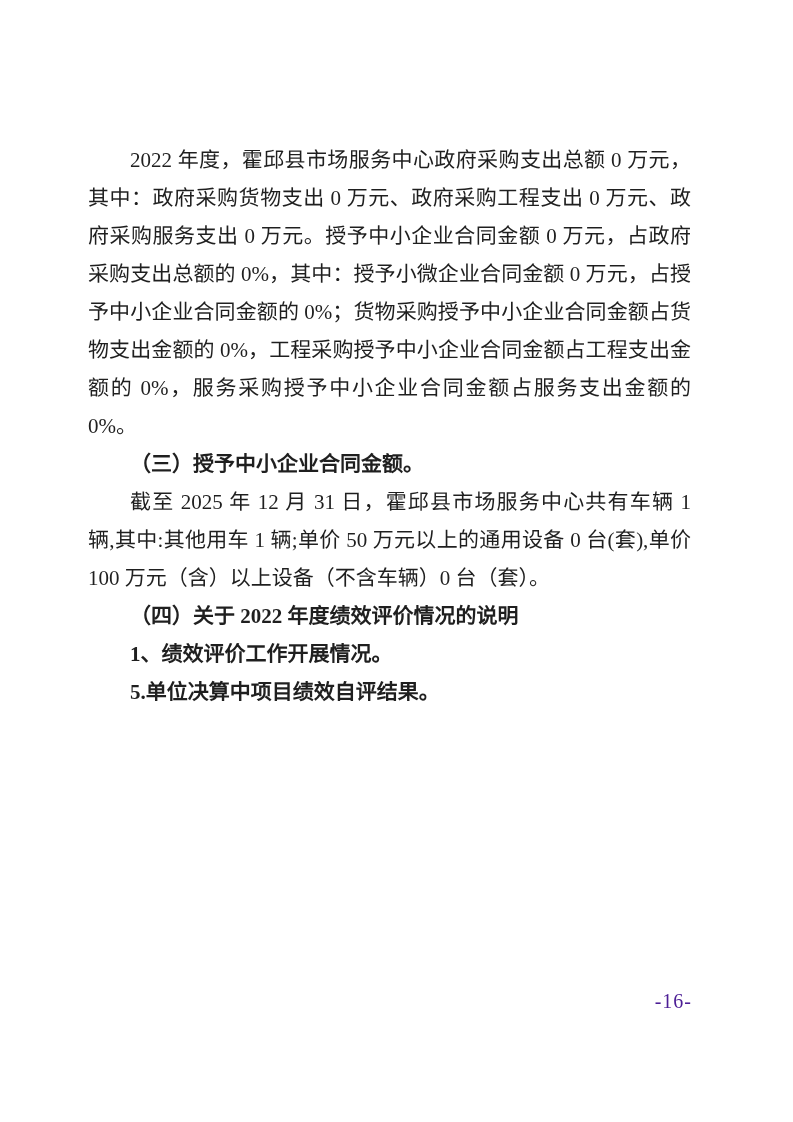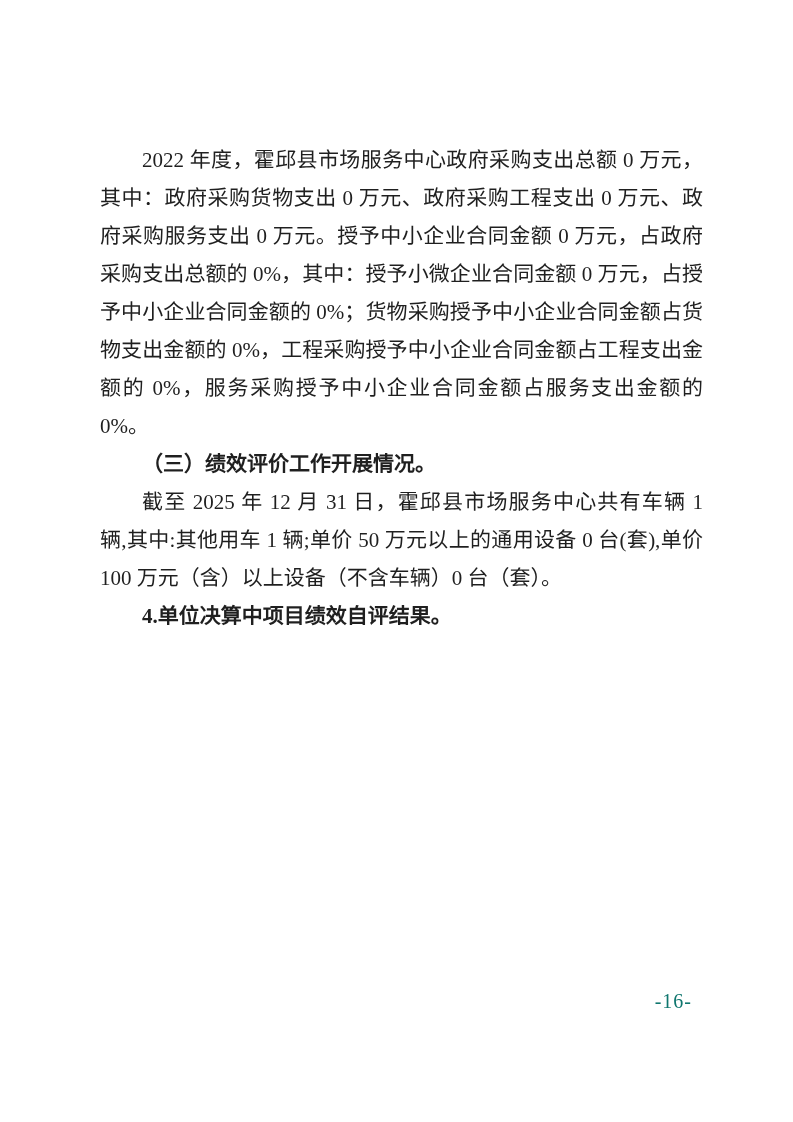--- a/index.html
+++ b/index.html
@@ -11,21 +11,21 @@
     position: relative;
     width: 793px;
     height: 1122px;
     background: #ffffff;
     overflow: hidden;
     font-family: "Liberation Serif", "DejaVu Serif", serif;
     color: #1f1f1f;
   }
   .content {
     position: absolute;
-    left: 100px;
+    left: 88px;
     top: 141px;
     width: 603px;
     font-size: 21px;
     line-height: 38px;
     text-align: justify;
     text-justify: inter-character;
   }
   .content p {
     margin: 0;
     padding: 0;
@@ -35,29 +35,31 @@
   .content p.heading {
     font-weight: bold;
     text-align: left;
   }
   .page-number {
     position: absolute;
     top: 988px;
     right: 101px;
     font-size: 20px;
     line-height: 26px;
-    color: #0f766e;
+    color: #4c1d95;
     letter-spacing: 1px;
   }
 </style>
 </head>
 <body>
 
 <div class="page">
   <div class="content">
     <p class="body">2022 年度，霍邱县市场服务中心政府采购支出总额 0 万元，其中：政府采购货物支出 0 万元、政府采购工程支出 0 万元、政府采购服务支出 0 万元。授予中小企业合同金额 0 万元，占政府采购支出总额的 0%，其中：授予小微企业合同金额 0 万元，占授予中小企业合同金额的 0%；货物采购授予中小企业合同金额占货物支出金额的 0%，工程采购授予中小企业合同金额占工程支出金额的 0%，服务采购授予中小企业合同金额占服务支出金额的 0%。</p>
-    <p class="heading">（三）绩效评价工作开展情况。</p>
+    <p class="heading">（三）授予中小企业合同金额。</p>
     <p class="body">截至 2025 年 12 月 31 日，霍邱县市场服务中心共有车辆 1 辆,其中:其他用车 1 辆;单价 50 万元以上的通用设备 0 台(套),单价 100 万元（含）以上设备（不含车辆）0 台（套）。</p>
-    <p class="heading">4.单位决算中项目绩效自评结果。</p>
+    <p class="heading">（四）关于 2022 年度绩效评价情况的说明</p>
+    <p class="heading">1、绩效评价工作开展情况。</p>
+    <p class="heading">5.单位决算中项目绩效自评结果。</p>
   </div>
 
   <div class="page-number">-16-</div>
 </div>
 
 </body></html>

